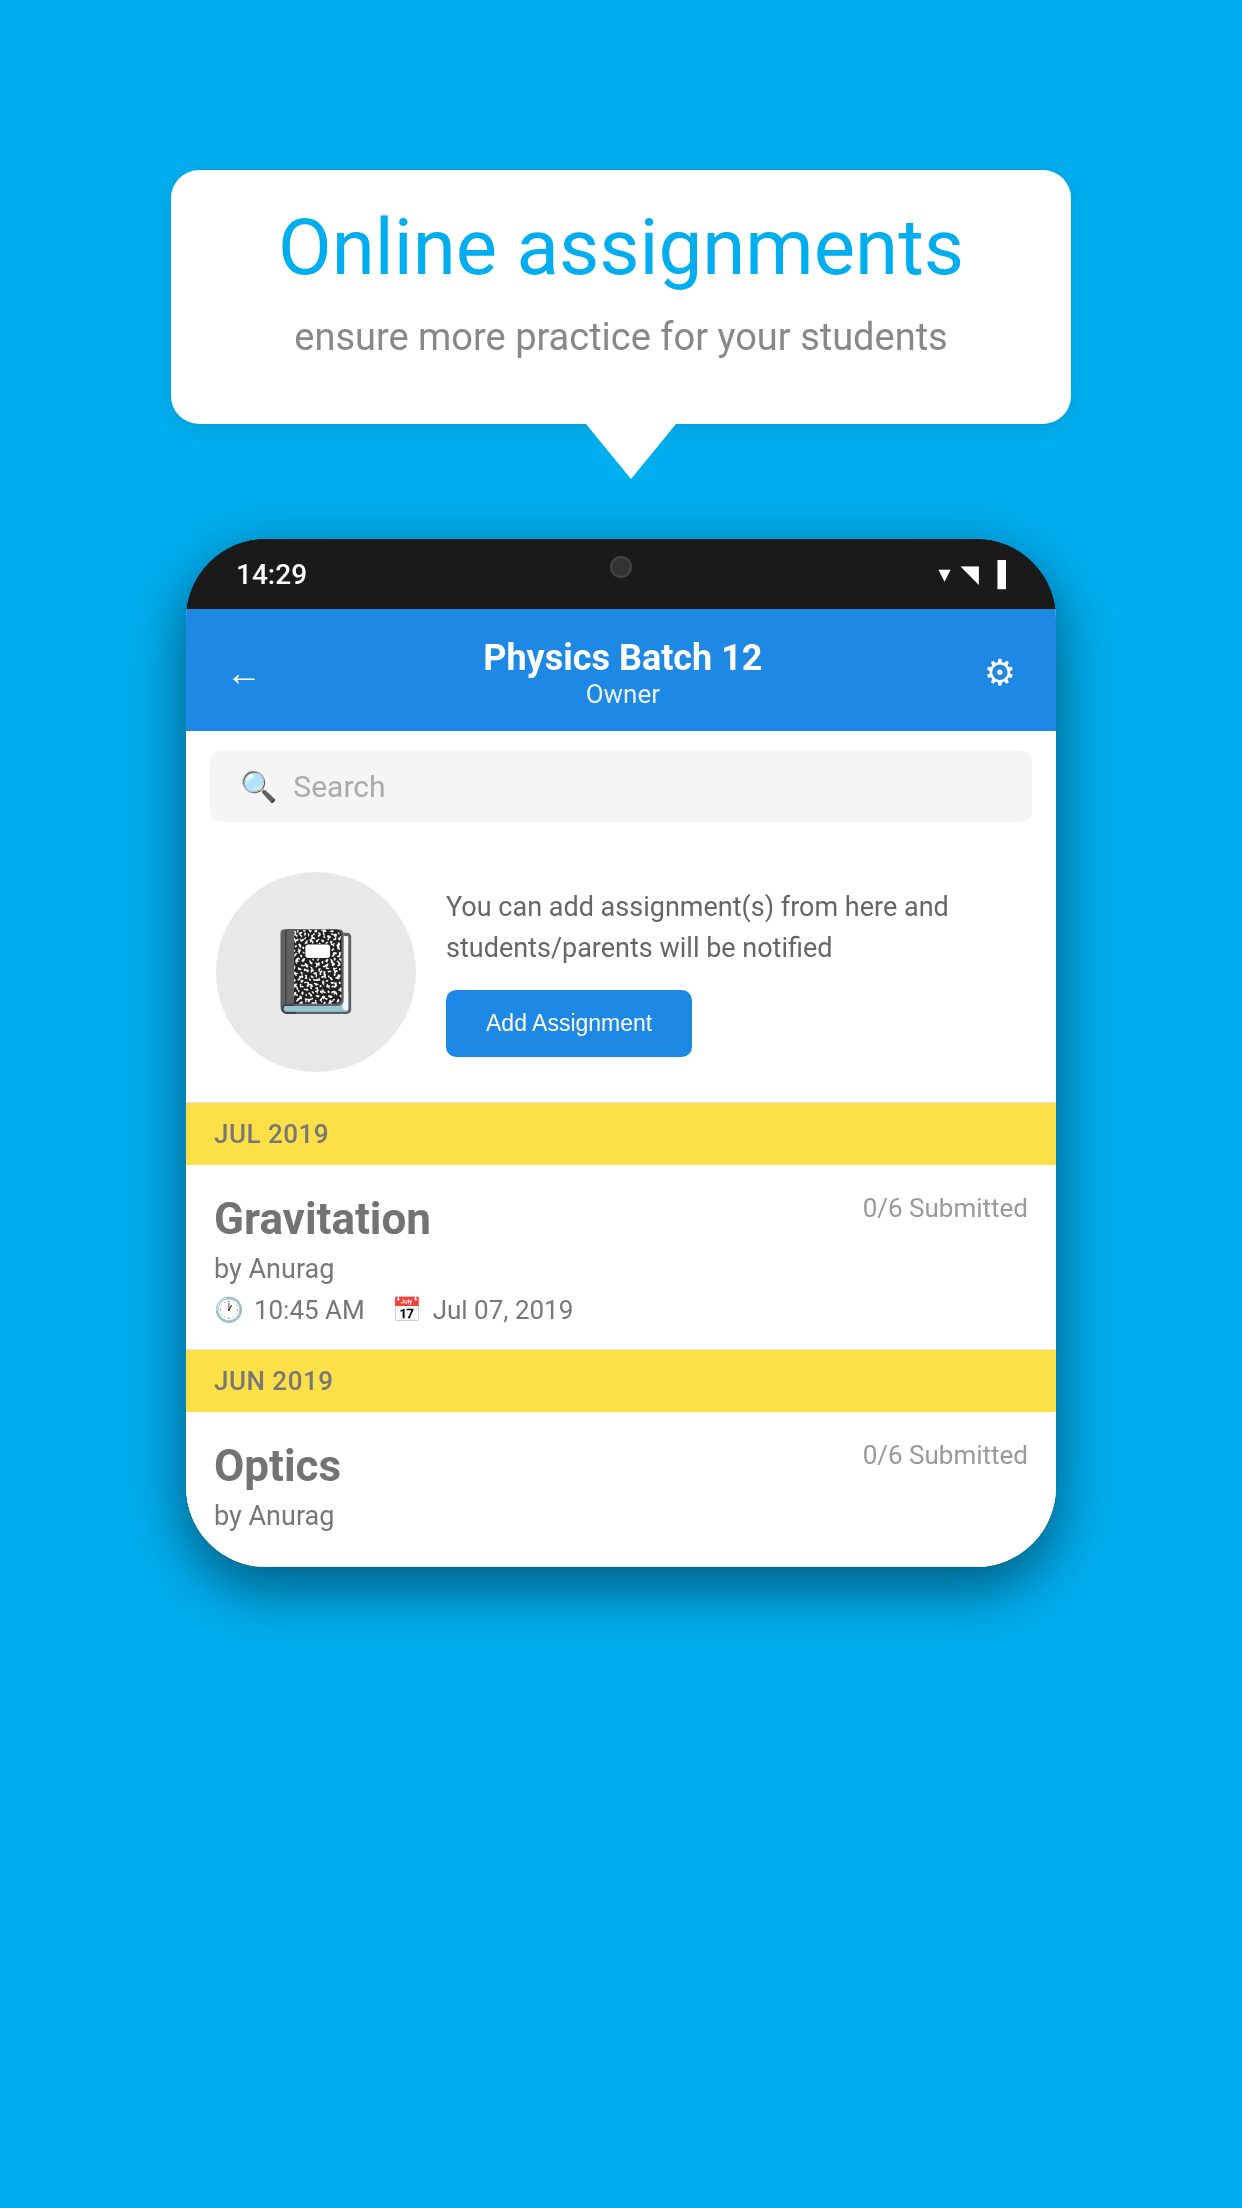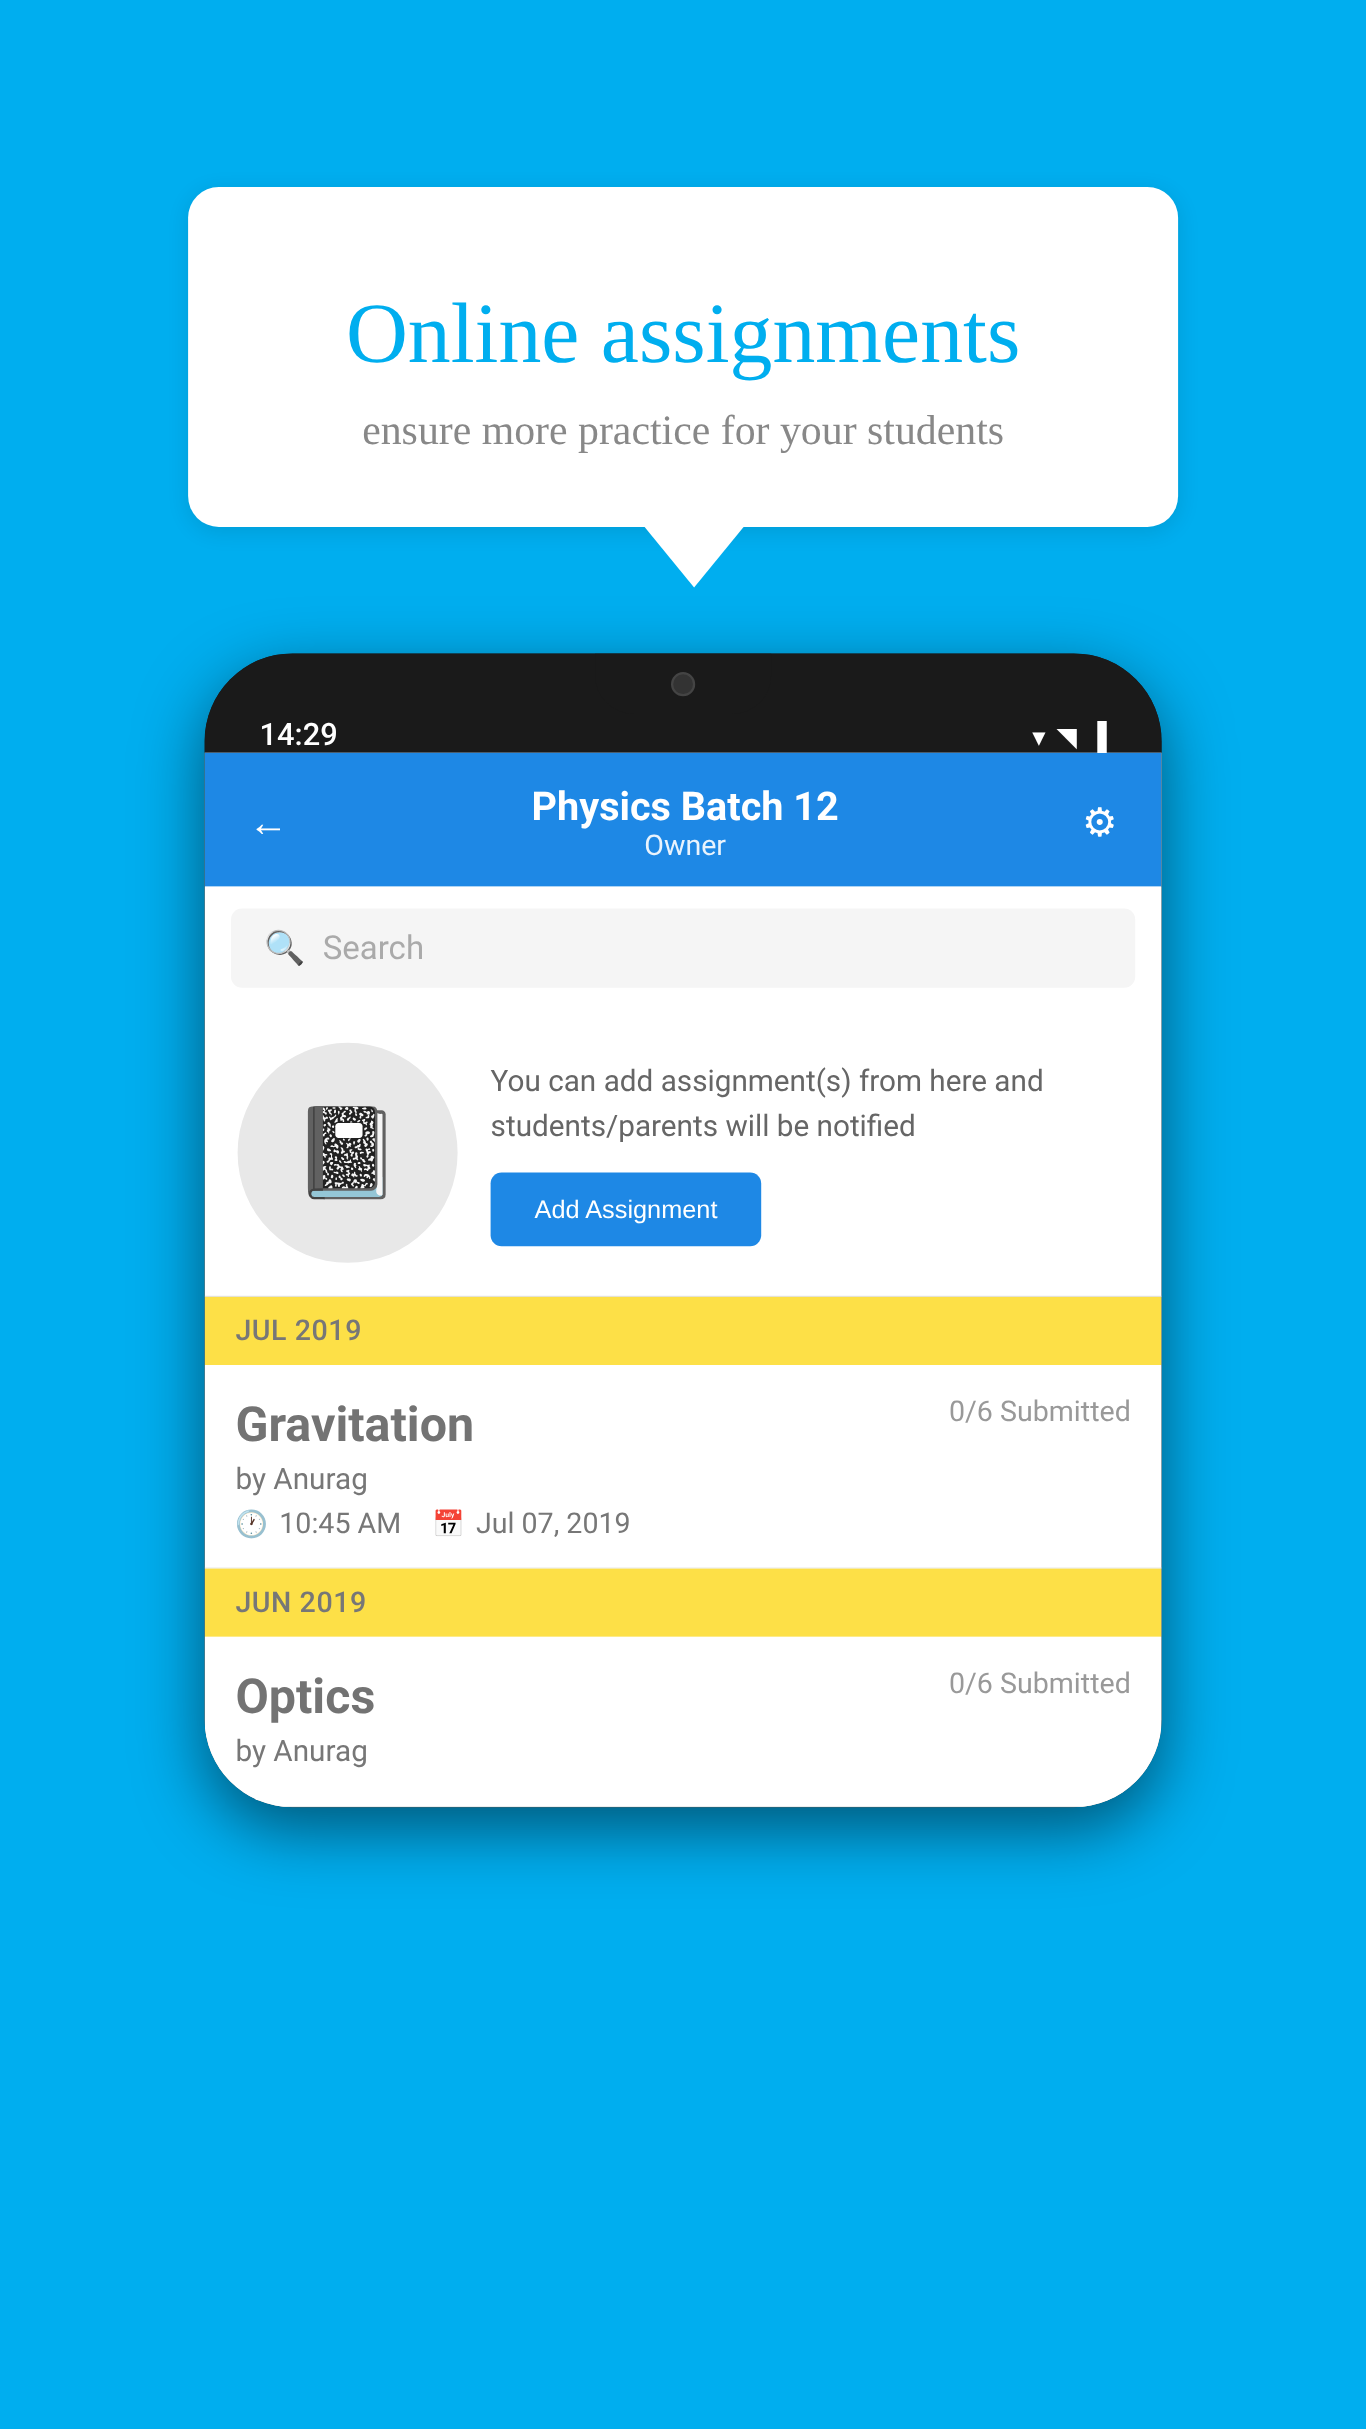--- a/index.html
+++ b/index.html
@@ -18,24 +18,23 @@
     
     .speech-bubble-container {
       margin-top: 170px;
       width: 900px;
       position: relative;
     }
 
     .speech-bubble {
       background: white;
       border-radius: 28px;
-      padding: 88px 70px 65px;
+      padding: 32px 70px 65px;
       text-align: center;
       box-shadow: 0 4px 20px rgba(0,0,0,0.1);
-      font-family: Liberation Serif, serif;
     }
 
     .speech-bubble h1 {
       font-size: 78px;
       color: #00AEEF;
       font-weight: 400;
       margin-bottom: 22px;
     }
 
     .speech-bubble p {
@@ -68,23 +67,23 @@
       padding: 0;
       width: 100%;
       position: relative;
       box-shadow: 0 20px 60px rgba(0,0,0,0.5);
       overflow: hidden;
     }
 
     
     .phone-top-bar {
       background: #1a1a1a;
-      height: 90px;
-      display: flex;
-      align-items: flex-end;
+      height: 70px;
+      display: flex;
+      align-items: center;
       justify-content: space-between;
       padding: 0 50px;
       position: relative;
     }
 
     .phone-notch {
       position: absolute;
       left: 50%;
       transform: translateX(-50%);
       top: 0;

